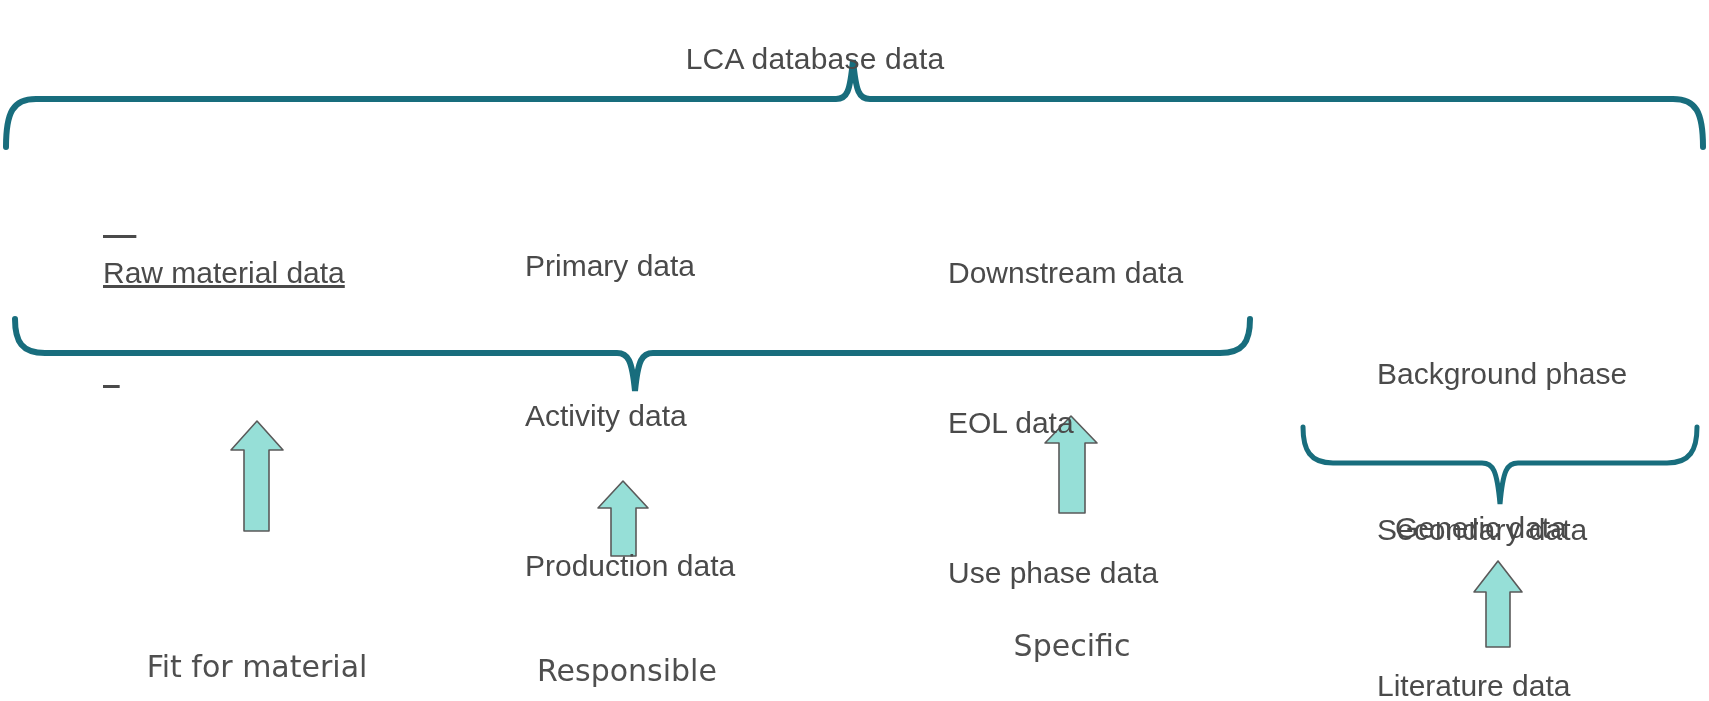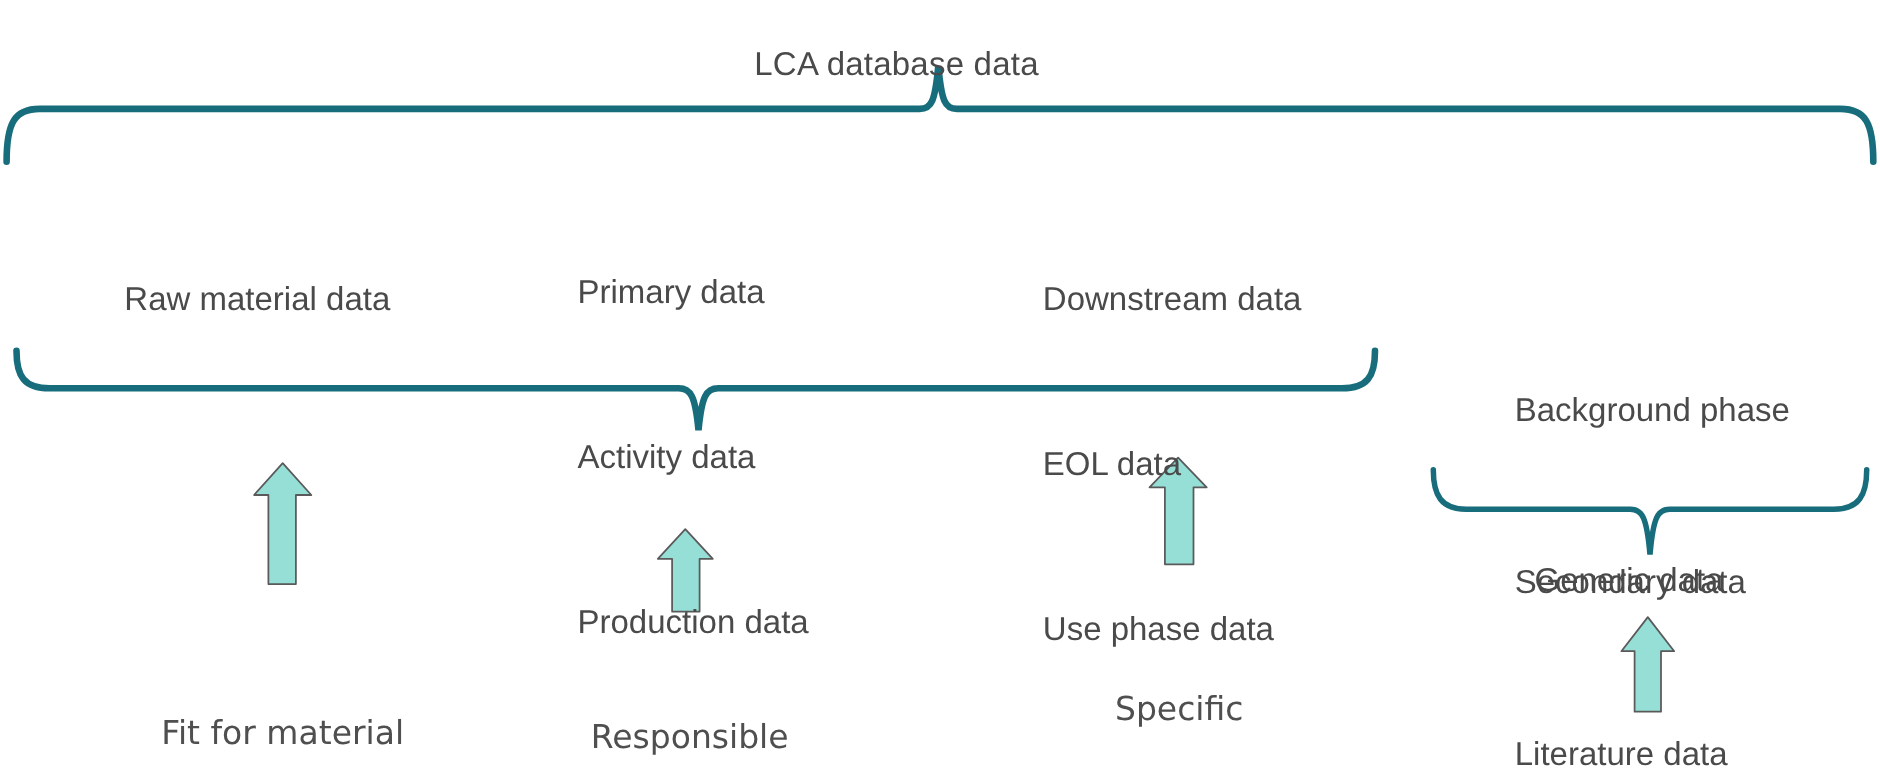--- a/index.html
+++ b/index.html
@@ -56,21 +56,21 @@
     <path d="M 1303 427 C 1303 450, 1310 463, 1333 463 L 1482 463 C 1493 463, 1497 470, 1500 504 C 1503 470, 1507 463, 1518 463 L 1667 463 C 1690 463, 1697 450, 1697 427" fill="none" stroke-width="5" stroke-linecap="round" stroke="#186D7D"></path>
 
     <polygon points="257,421 283,450 269,450 269,531 244,531 244,450 231,450" stroke-width="1.6" stroke-linejoin="round" fill="#96DFD7" stroke="#5A5A5A"></polygon>
     <polygon points="623,481 648,508 636,508 636,556 611,556 611,508 598,508" stroke-width="1.6" stroke-linejoin="round" fill="#96DFD7" stroke="#5A5A5A"></polygon>
     <polygon points="1071,416 1097,443 1085,443 1085,513 1059,513 1059,443 1045,443" stroke-width="1.6" stroke-linejoin="round" fill="#96DFD7" stroke="#5A5A5A"></polygon>
     <polygon points="1498,561 1522,592 1510,592 1510,647 1486,647 1486,592 1474,592" stroke-width="1.6" stroke-linejoin="round" fill="#96DFD7" stroke="#5A5A5A"></polygon>
   </svg>
 
   <div class="label title" style="left:815px; top:1px;margin-top:41px;">LCA database data</div>
 
-  <div class="label col" style="left:113px; top:148px;">
+  <div class="label col" style="left:103px; top:148px;text-decoration:underline;">
     <div>Raw material data</div>
   </div>
 
   <div class="label col" style="left:525px; top:141px;">
     <div>Primary data</div>
     <div>Activity data</div>
     <div>Production data</div>
   </div>
 
   <div class="label col" style="left:948px; top:148px;">

